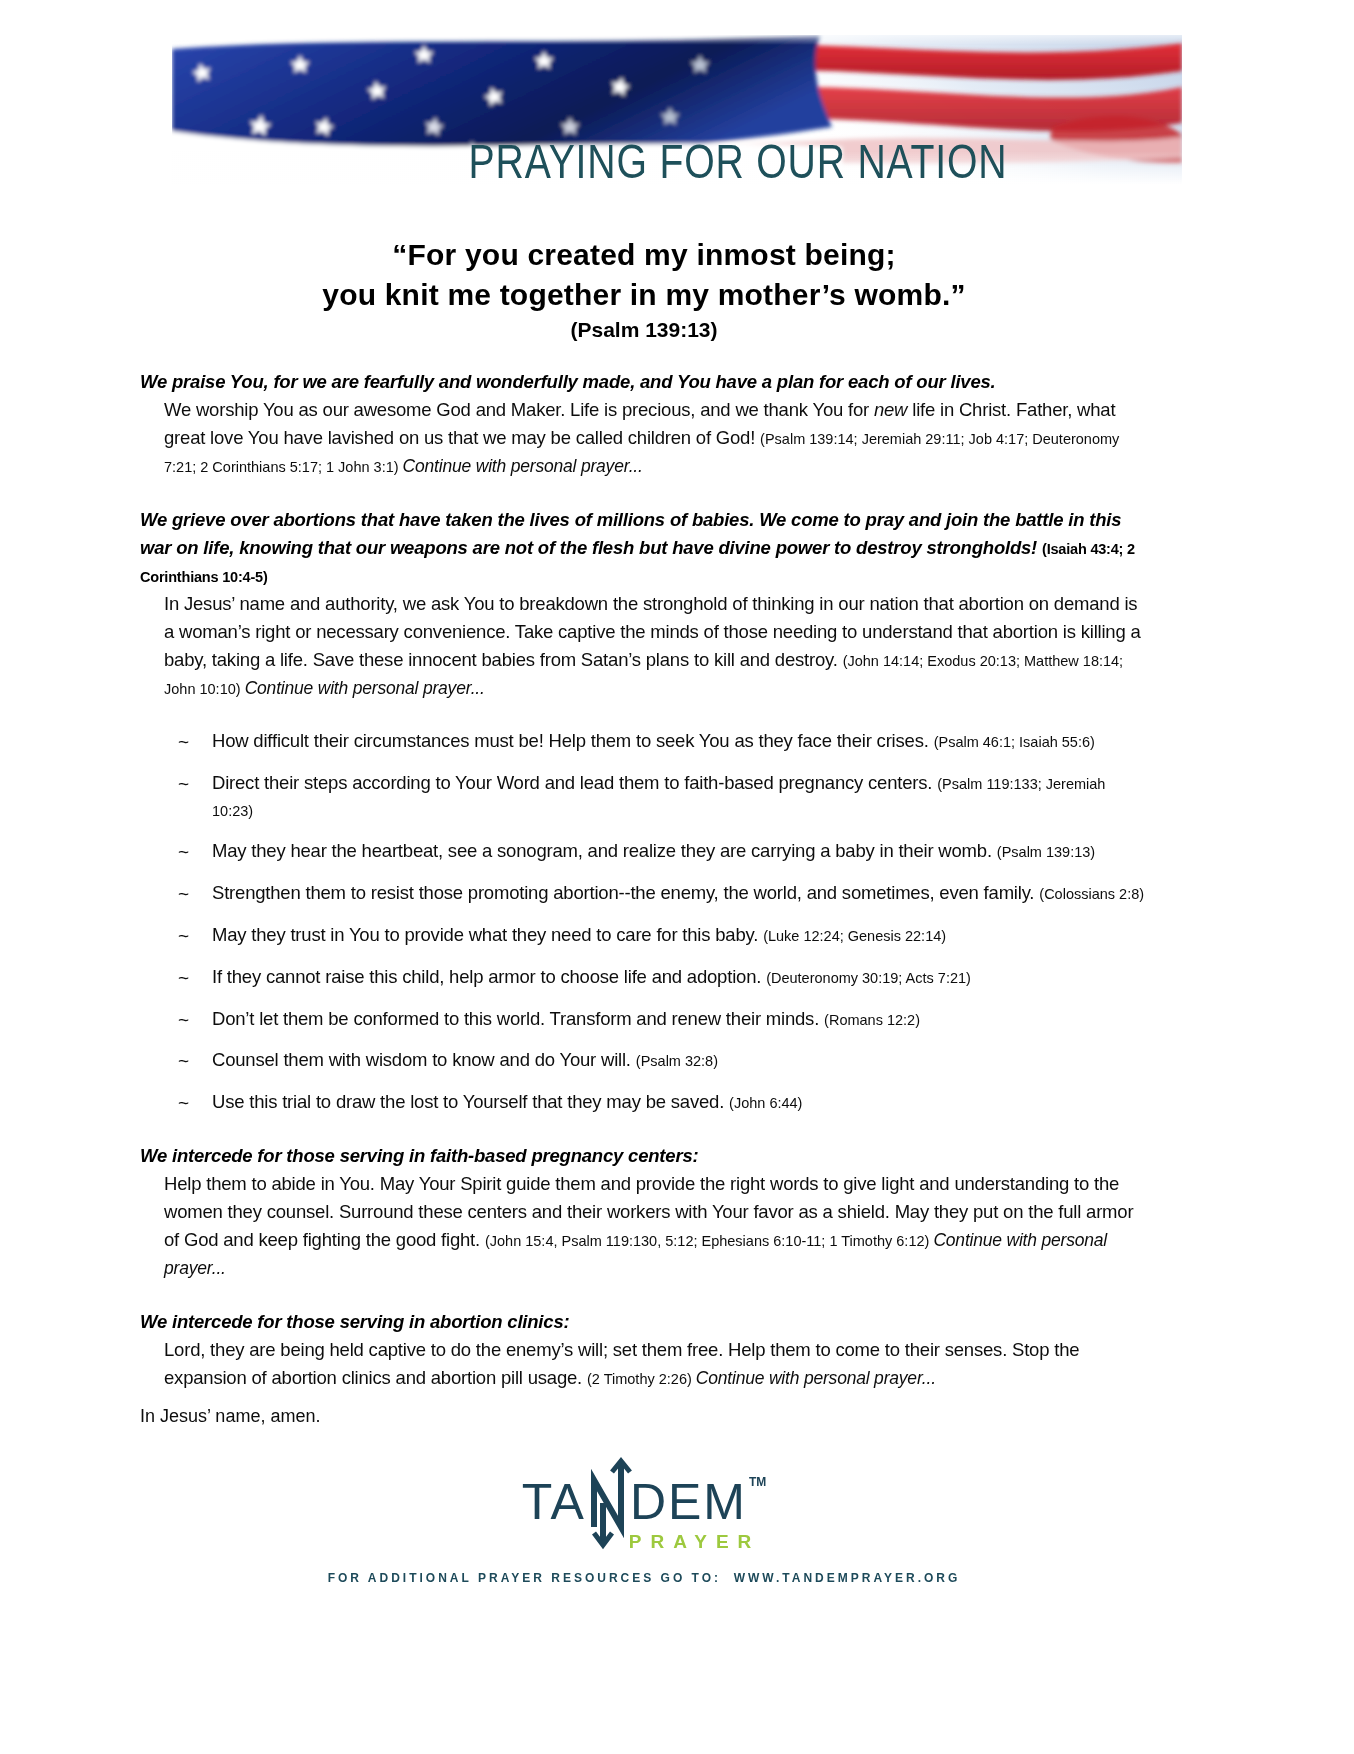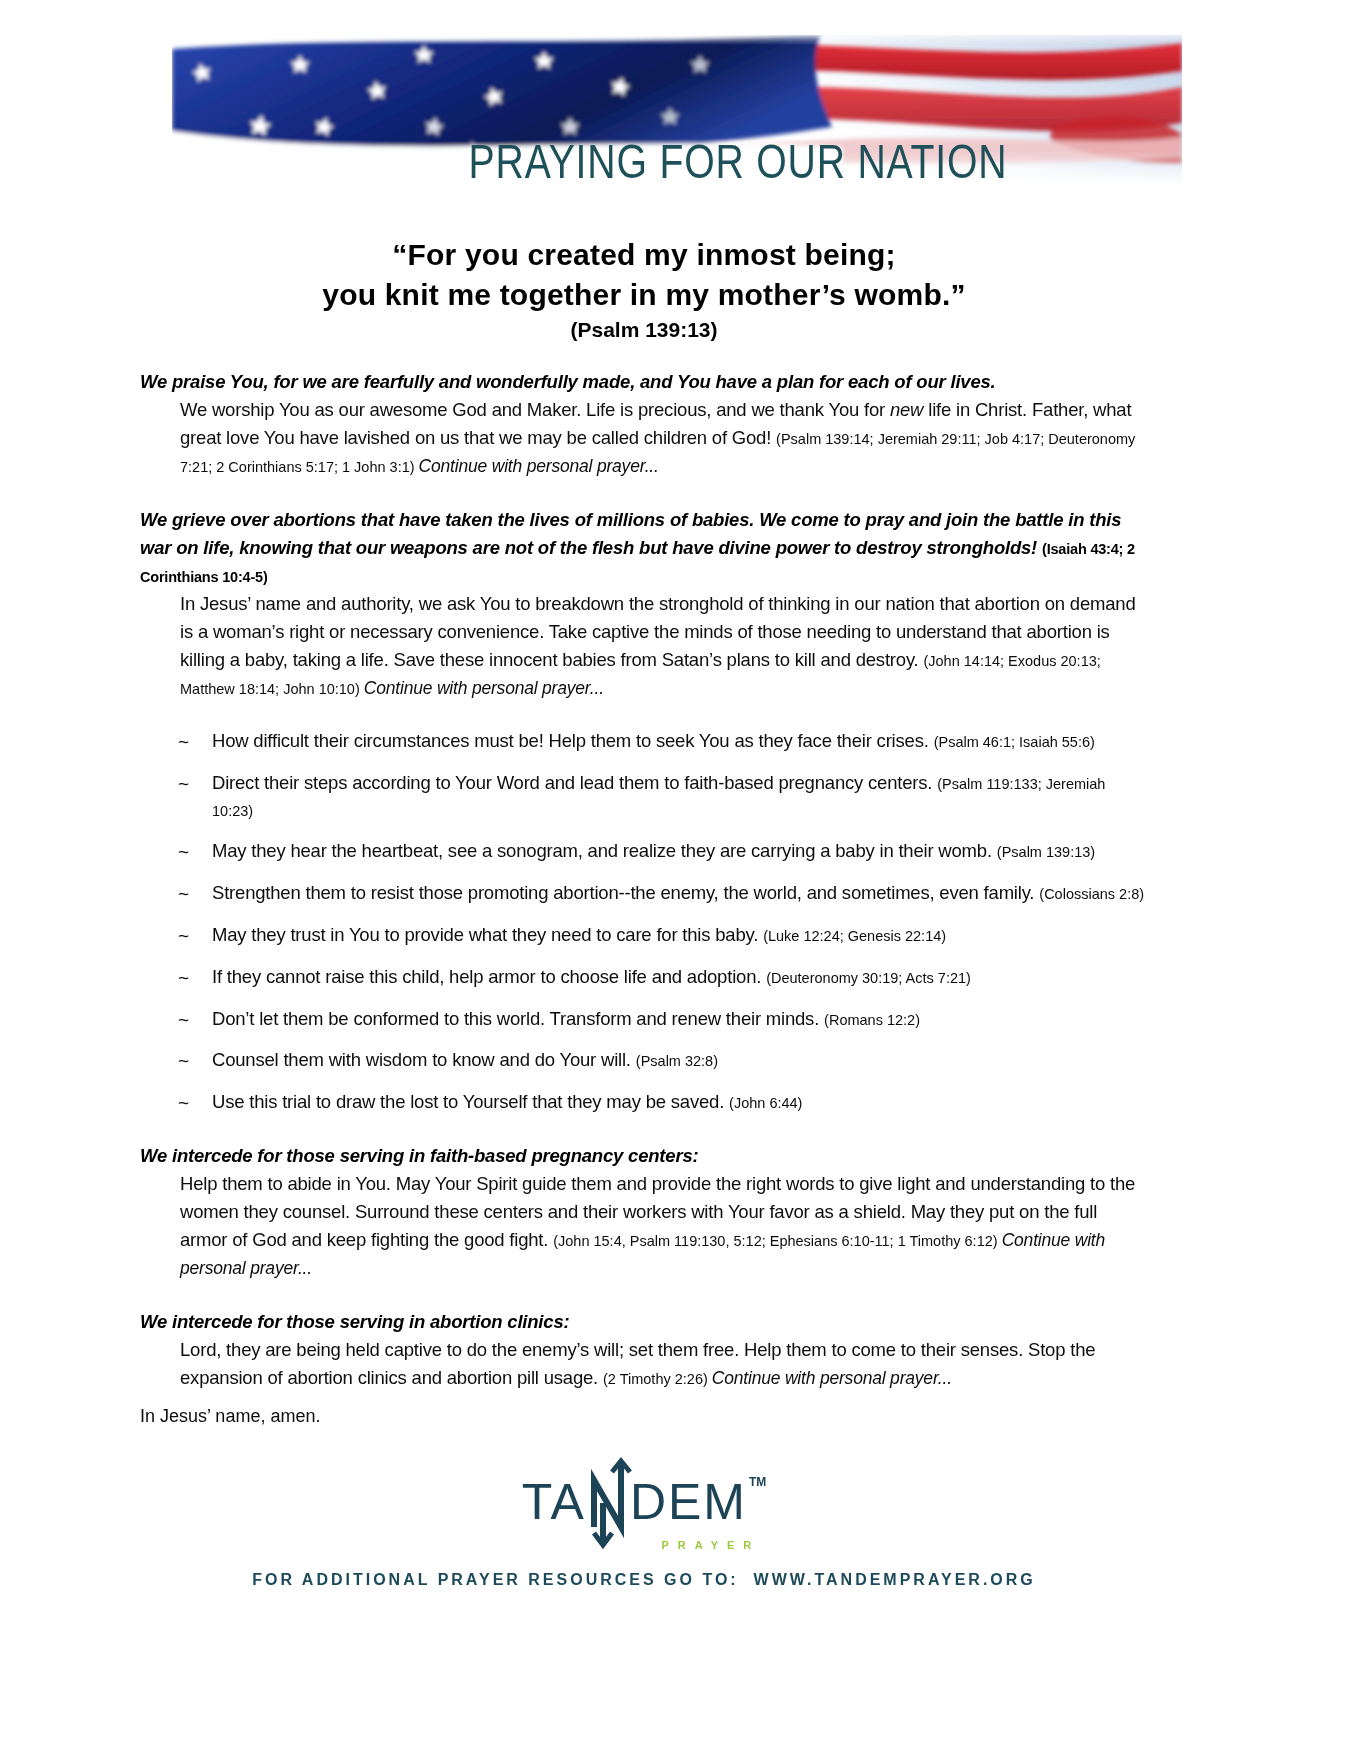--- a/index.html
+++ b/index.html
@@ -18,21 +18,21 @@
   
   .quote { margin-top:50px; text-align:center; font-family:Liberation Sans, sans-serif; font-weight:700; color:#000; }
   .quote .ln { font-size:30px; line-height:1.32; letter-spacing:0.2px; }
   .quote .ref { font-size:21px; margin-top:4px; }
 
   
   .section { margin-top:26px; }
   .sec-heading { font-weight:700; font-style:italic; font-size:18.5px; line-height:1.5;
                  color:#000; letter-spacing:-0.2px; }
   .heading-cite { font-style:normal; font-weight:700; font-size:14.5px; }
-  .sec-body { margin-left:40px; font-size:18.5px; line-height:1.52; letter-spacing:-0.2px; }
+  .sec-body { margin-left:24px; font-size:18.5px; line-height:1.52; letter-spacing:-0.2px; }
   .r-italic { font-style:italic; }
   .r-cite { font-size:14.5px; letter-spacing:0; }
   .r-continue { font-style:italic; font-size:17.5px; }
 
   
   .bullets { margin-top:12px; }
   .bullet { position:relative; padding-left:72px; margin-bottom:15px;
             font-size:18.5px; line-height:1.45; letter-spacing:-0.2px; }
   .tilde { position:absolute; left:38px; top:0; font-size:19px; }
   .bcite { font-size:14.5px; letter-spacing:0; margin-left:5px; }
@@ -40,23 +40,23 @@
   
   .closing { margin-top:14px; padding-right:162px; font-size:18px; }
 
   
   .footer { margin-top:46px; text-align:center; }
   .logo { display:inline-block; }
   .logo-row { display:flex; align-items:flex-end; justify-content:center; height:54px; }
   .logo-word { font-size:50px; font-weight:400; letter-spacing:2px; color:#1d4357; line-height:1; }
   .logo-n-svg { overflow:visible; width:36px; height:50px; margin:0 4px; }
   .logo-tm { font-size:12px; font-weight:700; color:#1d4357; align-self:flex-start; margin:2px 0 0 2px; }
-  .logo-sub { text-align:right; padding-right:6px; margin-top:12px;
-              font-size:11px; font-weight:700; letter-spacing:9px; color:#9dc93e; }
-  .tagline { margin-top:18px; text-align:center; font-size:16px; font-weight:700;
+  .logo-sub { text-align:right; padding-right:6px; margin-top:4px;
+              font-size:19px; font-weight:700; letter-spacing:9px; color:#9dc93e; }
+  .tagline { margin-top:18px; text-align:center; font-size:12px; font-weight:700;
              letter-spacing:3px; color:#1d4a5a; white-space:pre-wrap; }
 </style>
 </head>
 <body>
 
 <div class="page">
 
   <div class="banner">
     <svg viewBox="0 0 1010 150" preserveAspectRatio="none">
       <defs>

